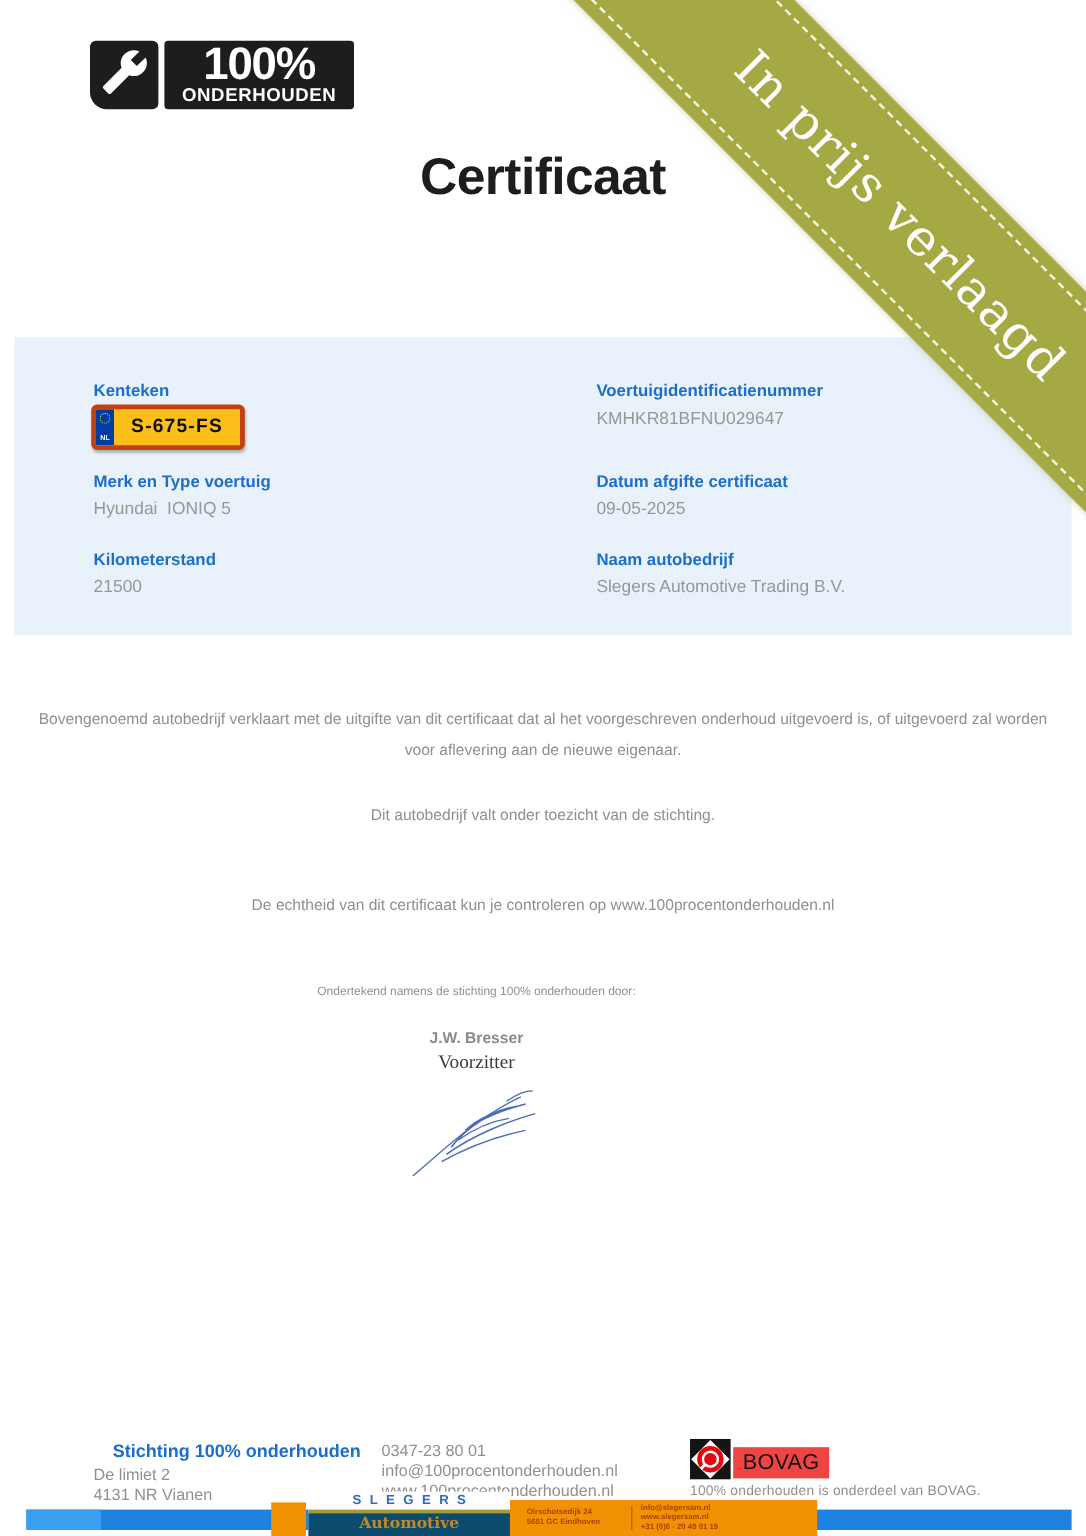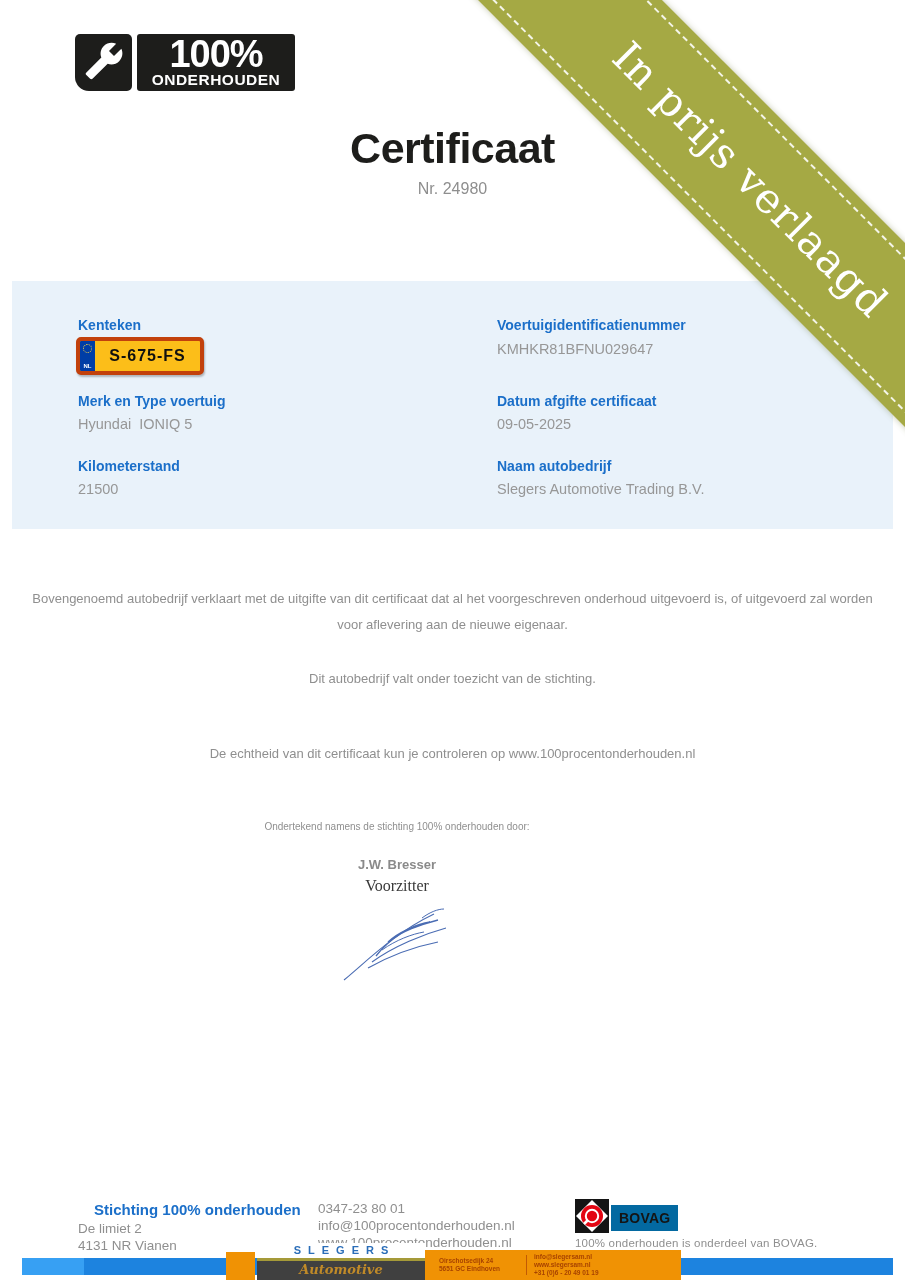--- a/index.html
+++ b/index.html
@@ -60,35 +60,35 @@
   .sign-role{top:877px;font-family:"Liberation Serif",serif;font-size:16px;color:#3a3a3a;}
   .signature{position:absolute;left:338px;top:898px;}
 
   
   .ft-org-name{position:absolute;left:94px;top:1201px;font-weight:bold;font-size:15px;color:#1b6fc9;}
   .ft-line{position:absolute;font-size:13.5px;color:#8f8f8f;}
   .ft-addr1{left:78px;top:1221px;} .ft-addr2{left:78px;top:1238px;}
   .ft-phone{left:318px;top:1201px;} .ft-email{left:318px;top:1218px;} .ft-web{left:318px;top:1235px;}
 
   .bovag{position:absolute;left:575px;top:1199px;display:flex;align-items:center;gap:2px;}
-  .bovag-yellow{height:26px;background:#0369a1;color:#141414;font-weight:bold;font-size:14px;
+  .bovag-yellow{height:26px;background:#ef4444;color:#141414;font-weight:normal;font-size:18px;
         display:flex;align-items:center;padding:0 8px;letter-spacing:.2px;}
   .bovag-note{position:absolute;left:575px;top:1237px;font-size:11.5px;color:#8f8f8f;letter-spacing:.2px;}
 
   
   .bar-blue{position:absolute;left:22px;top:1258px;width:871px;height:17px;background:#1d83df;}
   .bar-blue-light{position:absolute;left:0;top:0;width:62px;height:100%;background:#37a0f3;}
   .bar-orange-sq{position:absolute;left:226px;top:1252px;width:29px;height:28px;background:#f09204;}
   .slegers-panel{position:absolute;left:257px;top:1243px;width:168px;height:37px;background:#fff;
         display:flex;flex-direction:column;align-items:center;z-index:3;}
   .slegers-name{color:#2a6db8;font-weight:bold;font-size:11px;letter-spacing:7px;
         padding-left:7px;line-height:15px;white-space:nowrap;}
   .slegers-line{width:100%;height:3px;background:#a59a39;}
-  .slegers-sub{flex:1;width:100%;background:#404040;text-align:center;
-        font-family:"DejaVu Serif",serif;font-style:italic;font-weight:bold;
+  .slegers-sub{flex:1;width:100%;background:#0c4a6e;text-align:center;
+        font-family:"DejaVu Serif",serif;font-weight:bold;
         color:#c08a28;font-size:13px;line-height:17px;}
   .slegers-info{position:absolute;left:425px;top:1250px;width:256px;height:30px;background:#f09204;
         display:flex;align-items:center;z-index:3;color:#a84300;}
   .si-col1{padding-left:14px;width:80px;font-size:6.5px;font-weight:bold;line-height:8px;}
   .si-div{width:1px;height:20px;background:#c25a04;margin:0 7px;}
   .si-col2{font-size:6.5px;font-weight:bold;line-height:8px;}
 </style>
 </head>
 <body>
 
@@ -102,21 +102,20 @@
         </svg>
       </span>
     </div>
     <div class="logo-box2">
       <div class="logo-percent">100%</div>
       <div class="logo-name">ONDERHOUDEN</div>
     </div>
   </div>
 
   <div class="title">Certificaat</div>
-  <div class="cert-no">Nr. 24980</div>
 
   <div class="ribbon">
     <div class="ribbon-stitch"></div>
     <div class="ribbon-text">In prijs verlaagd</div>
   </div>
 
   <div class="infobox">
 
     <div class="f-label col-l row1-label">Kenteken</div>
     <div class="plate">

